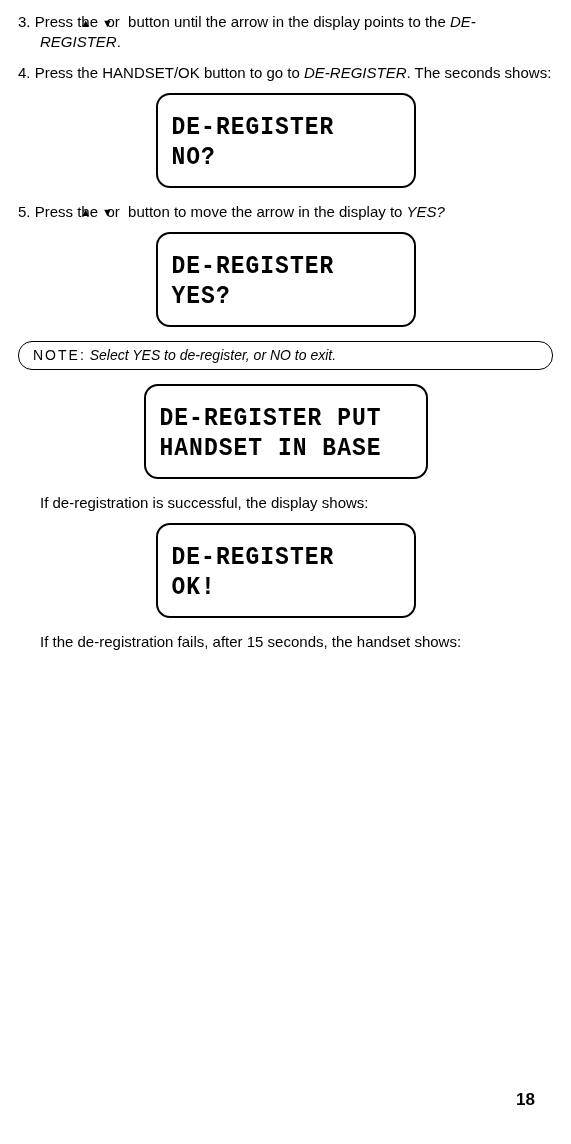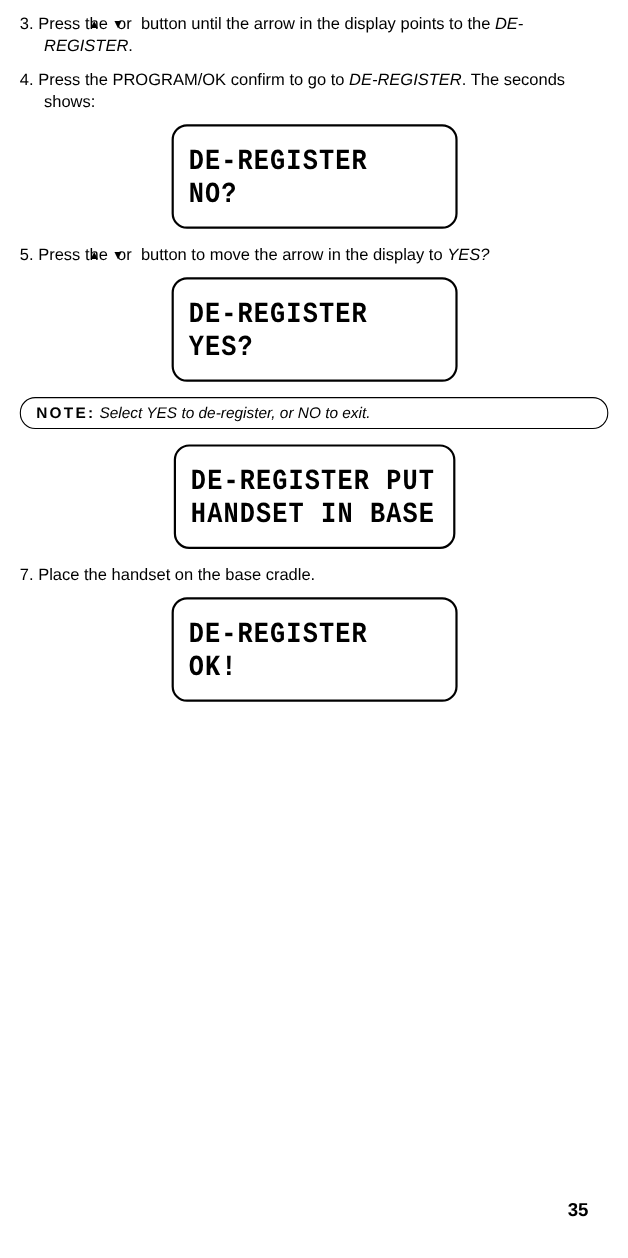--- a/index.html
+++ b/index.html
@@ -22,39 +22,39 @@
     min-height:95px;
     border:2px solid #000;
     border-radius:14px;
     margin:10px auto 14px auto;
     padding:18px 14px 14px 14px;
     box-sizing:border-box;
     display:flex;
     flex-direction:column;
     justify-content:center;
   }
-  .screen.wide { width:256px; }
+  .screen.wide { width:284px; }
   .lcd {
     font-family:"Courier New",monospace;
     font-weight:800;
     font-size:23px;
     letter-spacing:1px;
     white-space:pre;
     line-height:1.15;
     transform:scaleY(1.15);
   }
   .note-box {
     border:1.5px solid #000;
     border-radius:14px;
     padding:4px 14px;
     margin:4px 0 14px 0;
     font-size:14px;
   }
   .note-label {
-    font-weight:bold;
+    font-weight:normal;
     letter-spacing:2px;
   }
   .tri {
     display:inline-block;
     font-size:11px;
     vertical-align:middle;
     line-height:1;
   }
   .pagenum {
     position:absolute;
@@ -73,21 +73,21 @@
 <div class="step hang">
   <span class="num">3.</span>
   <span class="txt">
     <span>Press the </span><span class="tri">▲</span><span> or </span><span class="tri">▼</span><span> button until the arrow in the display points to the </span><span class="italic">DE-REGISTER</span><span>.</span>
   </span>
 </div>
 
 <div class="step hang">
   <span class="num">4.</span>
   <span class="txt">
-    <span>Press the PROGRAM/OK confirm to go to </span><span class="italic">DE-REGISTER</span><span>. The seconds shows:</span>
+    <span>Press the HANDSET/OK button to go to </span><span class="italic">DE-REGISTER</span><span>. The seconds shows:</span>
   </span>
 </div>
 
 <div class="screen">
   <div class="lcd">DE-REGISTER
 NO?</div>
 </div>
 
 <div class="step hang">
   <span class="num">5.</span>
@@ -104,28 +104,26 @@
 <div class="note-box">
   <span class="note-label">NOTE:</span><span class="italic"> Select YES to de-register, or NO to exit.</span>
 </div>
 
 
 <div class="screen wide">
   <div class="lcd">DE-REGISTER PUT
 HANDSET IN BASE</div>
 </div>
 
-<div class="step hang">
-  <span class="num">7.</span>
-  <span class="txt">Place the handset on the base cradle.</span>
-</div>
 
+<div class="body-line">If de-registration is successful, the display shows:</div>
 
 <div class="screen">
   <div class="lcd">DE-REGISTER
 OK!</div>
 </div>
 
+<div class="body-line">If the de-registration fails, after 15 seconds, the handset shows:</div>
 
 
-<div class="pagenum">35</div>
+<div class="pagenum">18</div>
 
 </div>
 
 </body></html>

